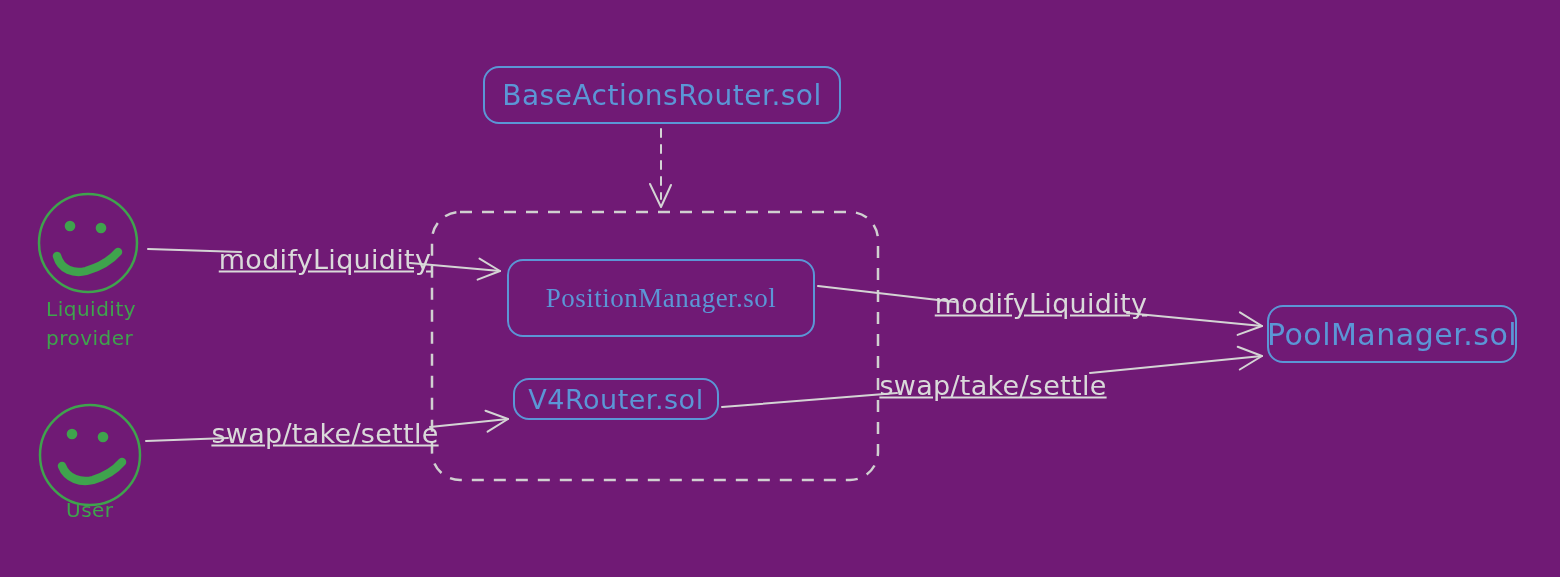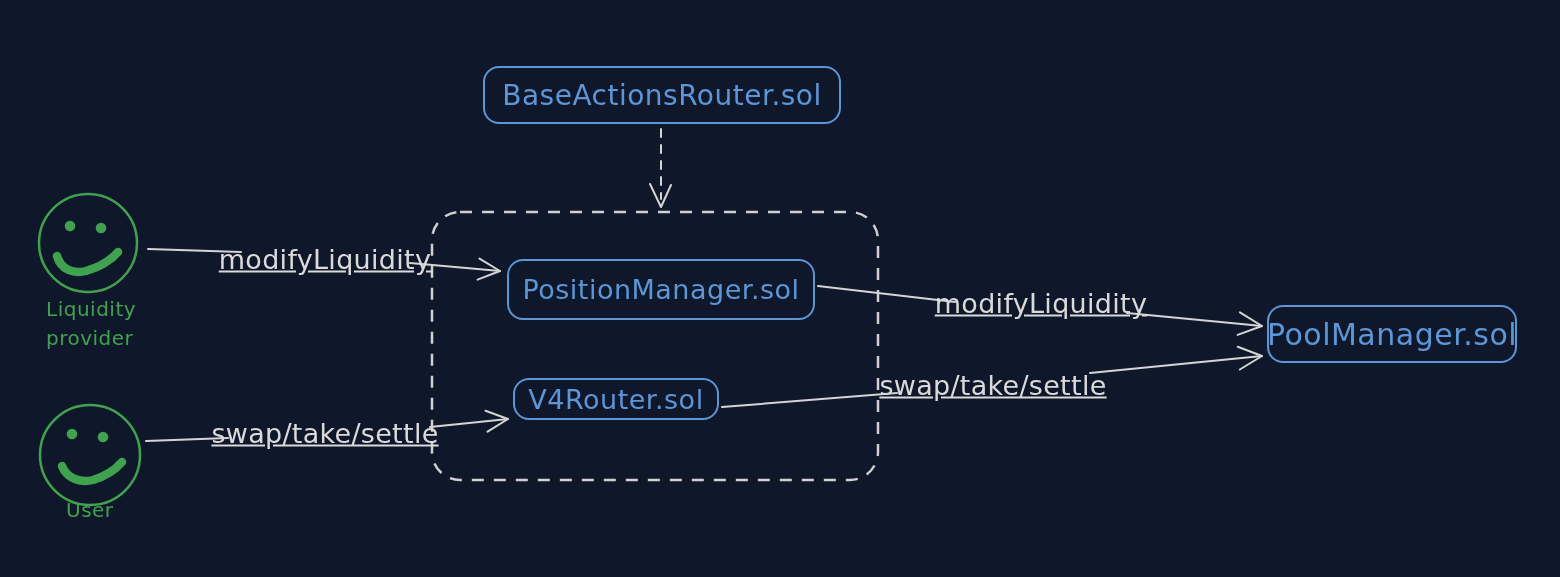--- a/index.html
+++ b/index.html
@@ -1,36 +1,36 @@
 <!DOCTYPE html>
 <html><head>
 <meta charset="utf-8">
 <style>
   html,body{margin:0;padding:0;background:#000;}
   #canvas{
     position:relative;
     width:1560px;height:577px;
-    background:#0f172a;
+    background:#701a75;
     overflow:hidden;
     font-family:"DejaVu Sans", sans-serif;
   }
   #connector-layer{position:absolute;left:0;top:0;width:1560px;height:577px;}
   .node{
     position:absolute;
     border:2.5px solid #5b96d6;
     border-radius:16px;
     color:#5b96d6;
     display:flex;align-items:center;justify-content:center;
     background:transparent;
     letter-spacing:0.5px;
     white-space:nowrap;
     box-sizing:border-box;
   }
   .node-base{left:483px;top:66px;width:358px;height:58px;font-size:28px;}
-  .node-position{left:507px;top:259px;width:308px;height:61px;font-size:27px;}
+  .node-position{left:507px;top:259px;width:308px;height:78px;font-size:27px;font-family:Liberation Serif, serif;}
   .node-v4{left:513px;top:378px;width:206px;height:42px;font-size:27px;}
   .node-pool{left:1267px;top:305px;width:250px;height:58px;font-size:30px;}
   .edge-label{
     position:absolute;
     transform:translate(-50%,-50%);
     color:#dadada;
     font-size:27px;
     letter-spacing:0.3px;
     white-space:nowrap;
     text-decoration:underline;

